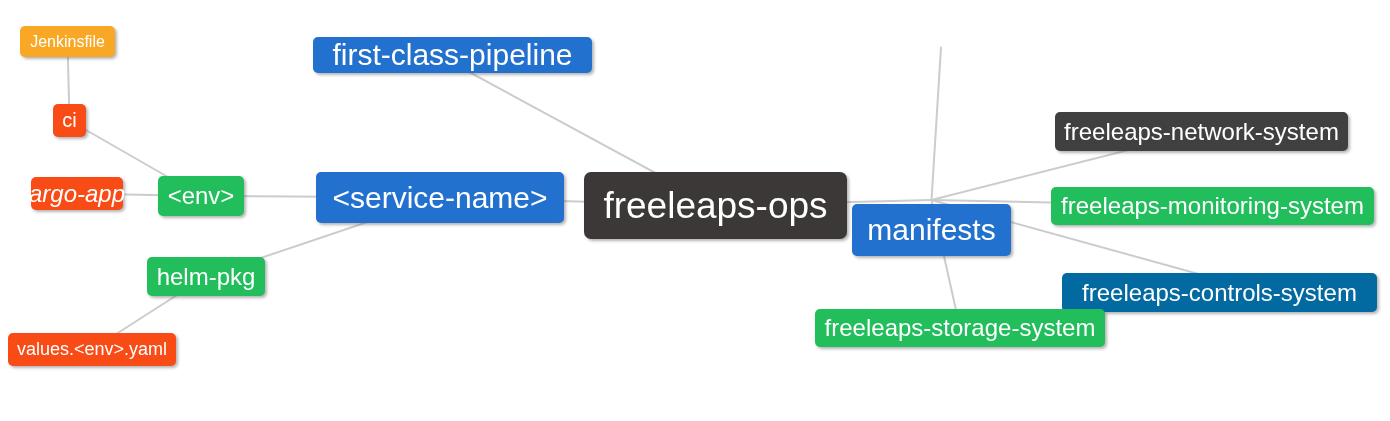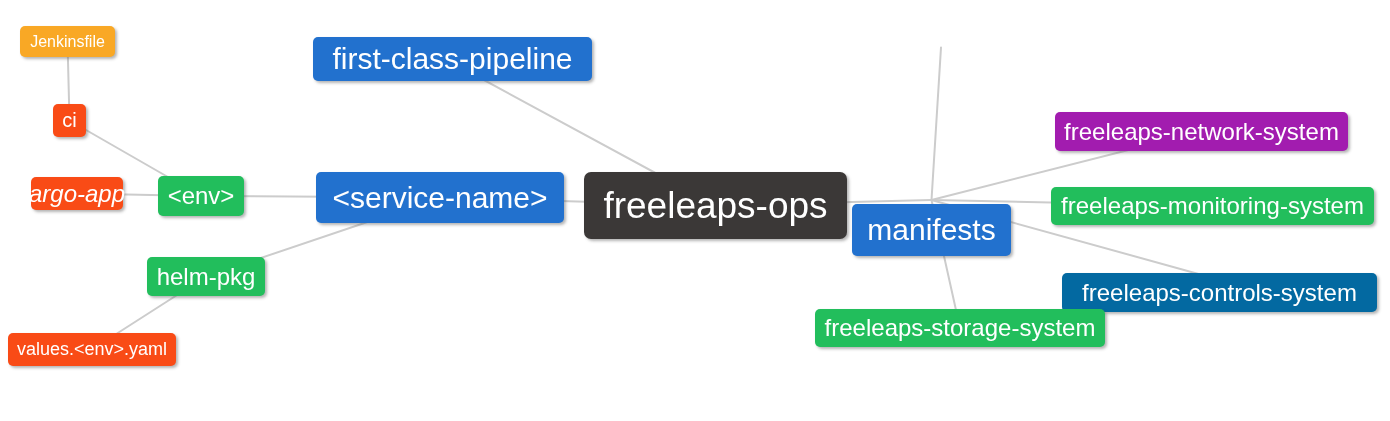--- a/index.html
+++ b/index.html
@@ -58,21 +58,21 @@
       <line x1="931.5" y1="200" x2="941" y2="47.5" stroke="#cccccc"></line>
       <line x1="931.5" y1="200" x2="1201.5" y2="131.5" stroke="#cccccc"></line>
       <line x1="931.5" y1="200" x2="1212.5" y2="206" stroke="#cccccc"></line>
       <line x1="931.5" y1="200" x2="1207.5" y2="276.5" stroke="#cccccc"></line>
       <line x1="931.5" y1="200" x2="960" y2="328" stroke="#cccccc"></line>
     </svg>
 
 <div class="node root" style="left: 584px; top: 172px; width: 263px; height: 67px; font-size: 37px; background: rgb(59, 56, 55);">
       <span>freeleaps-ops</span>
     </div>
-    <div class="node" style="left: 313px; top: 37px; width: 279px; height: 44px; font-size: 30px; background: rgb(34, 113, 206);">
+    <div class="node" style="left: 313px; top: 37px; width: 279px; height: 36px; font-size: 30px; background: rgb(34, 113, 206);">
       <span>first-class-pipeline</span>
     </div>
     <div class="node" style="left: 316px; top: 172px; width: 248px; height: 51px; font-size: 30px; background: rgb(34, 113, 206);">
       <span>&lt;service-name&gt;</span>
     </div>
     <div class="node" style="left: 852px; top: 174px; width: 159px; height: 52px; font-size: 30px; background: rgb(34, 113, 206); margin-top: 30px;">
       <span>manifests</span>
     </div>
     <div class="node" style="left: 158px; top: 176px; width: 86px; height: 40px; font-size: 24px; background: rgb(34, 190, 92);">
       <span>&lt;env&gt;</span>
@@ -85,21 +85,21 @@
     </div>
     <div class="node" style="left: 31px; top: 177px; width: 92px; height: 33px; font-size: 24px; background: rgb(249, 75, 22); font-style: italic;">
       <span>argo-app</span>
     </div>
     <div class="node" style="left: 20px; top: 26px; width: 95px; height: 31px; font-size: 16px; background: rgb(249, 168, 37);">
       <span>Jenkinsfile</span>
     </div>
     <div class="node" style="left: 8px; top: 333px; width: 168px; height: 33px; font-size: 18px; background: rgb(249, 75, 22);">
       <span>values.&lt;env&gt;.yaml</span>
     </div>
-    <div class="node" style="left: 1055px; top: 112px; width: 293px; height: 39px; font-size: 24px; background: #a21caf;">
+    <div class="node" style="left: 1055px; top: 112px; width: 293px; height: 39px; font-size: 24px; background: #404040;">
       <span>freeleaps-network-system</span>
     </div>
     <div class="node" style="left: 1051px; top: 187px; width: 323px; height: 38px; font-size: 24px; background: rgb(34, 190, 92);">
       <span>freeleaps-monitoring-system</span>
     </div>
     <div class="node" style="left: 1062px; top: 273px; width: 315px; height: 39px; font-size: 24px; background: #0369a1;">
       <span>freeleaps-controls-system</span>
     </div>
     <div class="node" style="left: 815px; top: 309px; width: 290px; height: 38px; font-size: 24px; background: rgb(34, 190, 92);">
       <span>freeleaps-storage-system</span>

